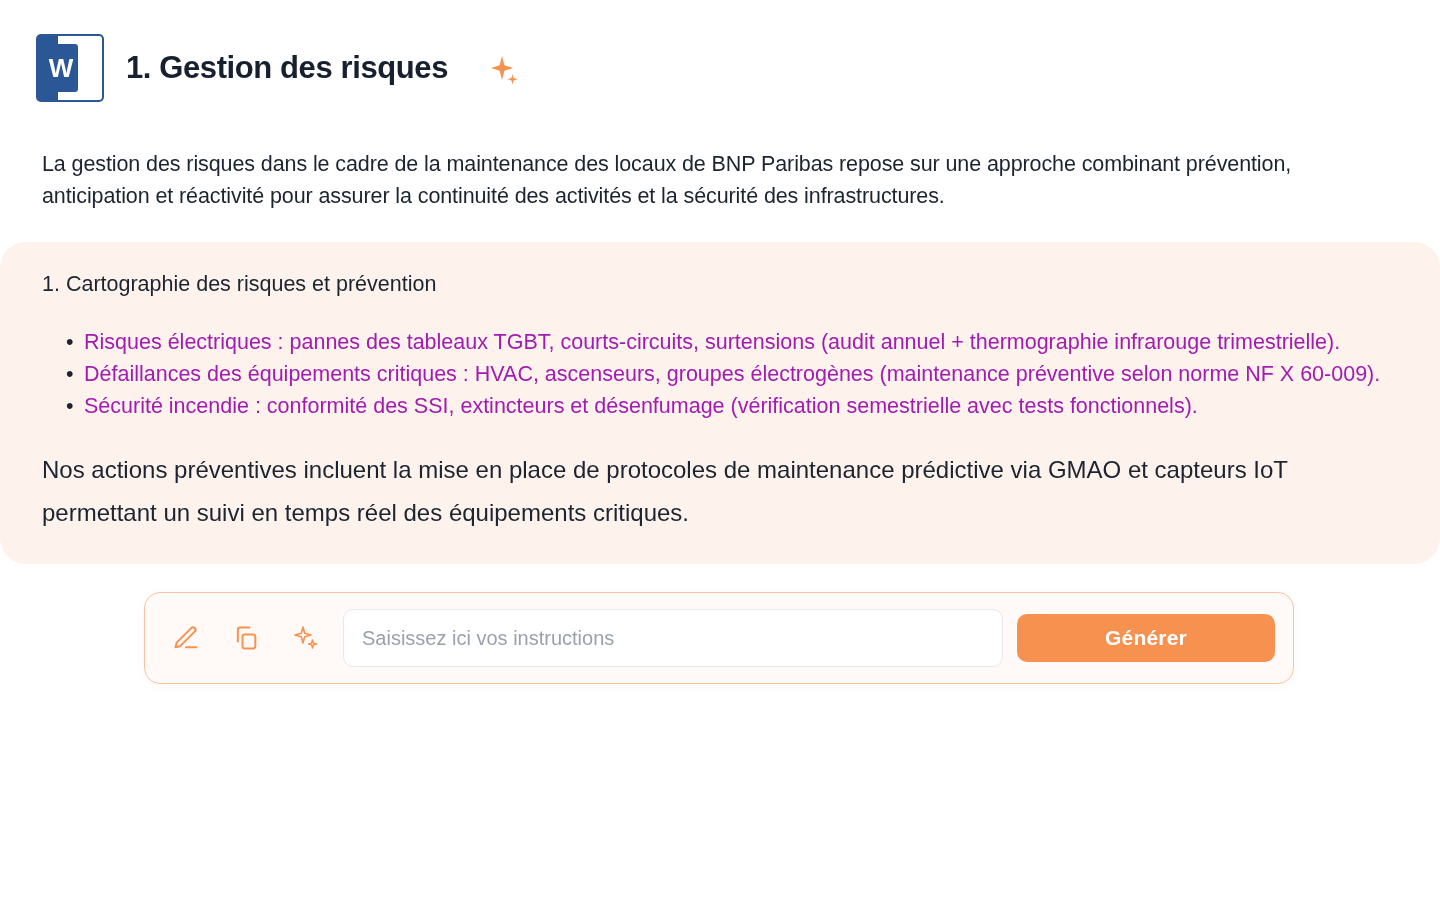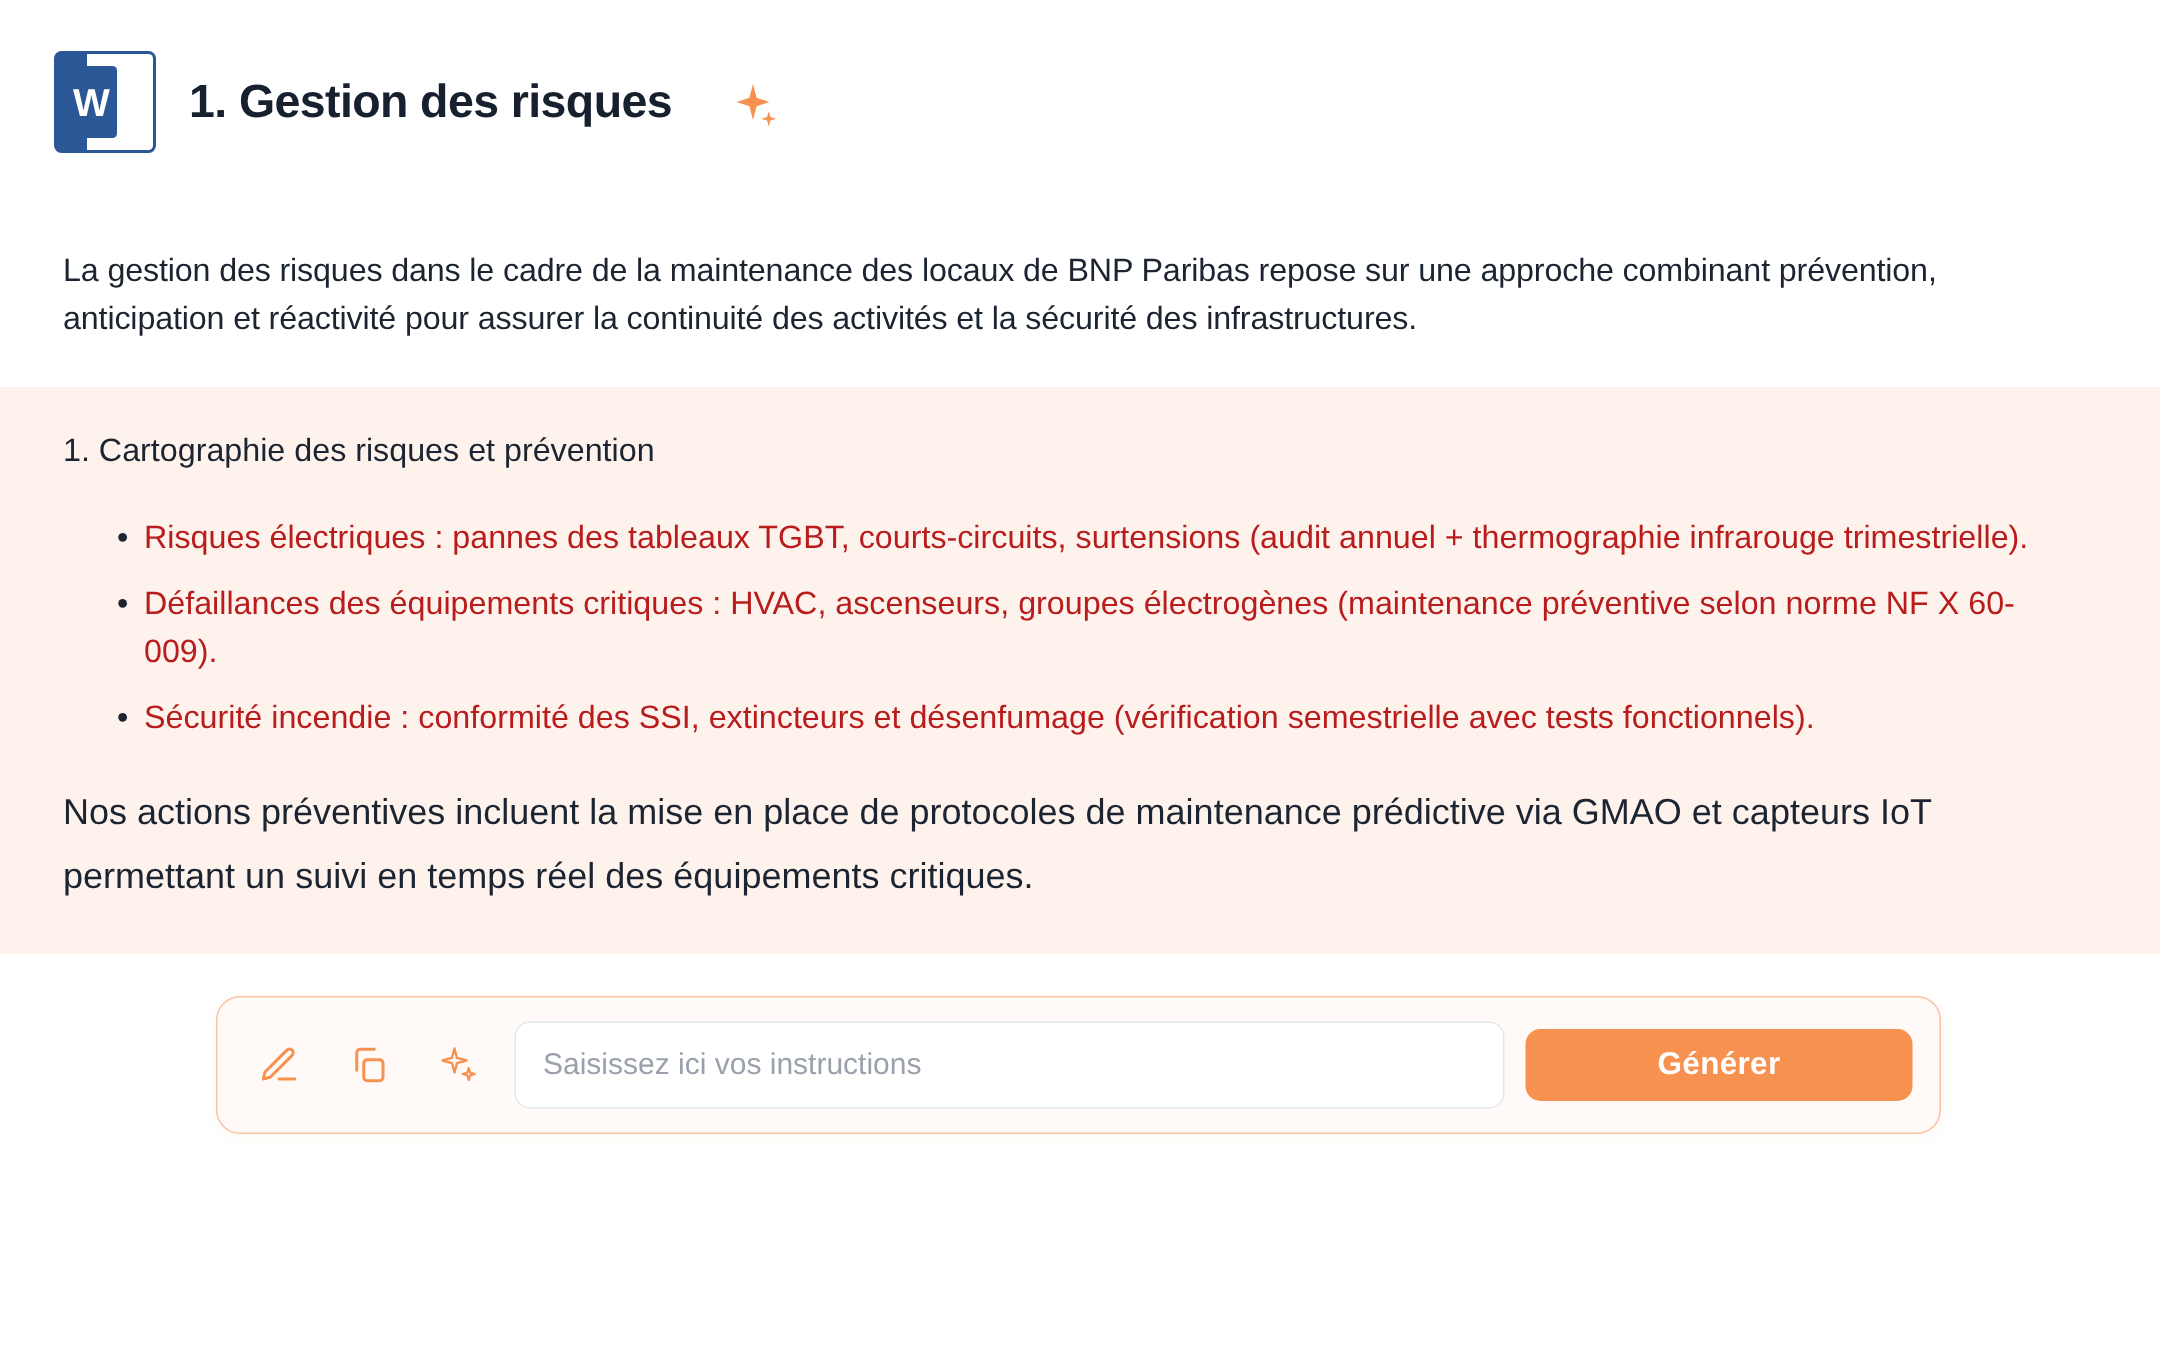--- a/index.html
+++ b/index.html
@@ -99,34 +99,35 @@
     position: relative;
     top: 2px;
   }
 
   
   .doc-body {
     padding: 0 44px 0 42px;
   }
 
   .intro-paragraph {
-    margin: 62px 0 0 0;
+    margin: 46px 0 0 0;
     font-size: 21.5px;
     line-height: 32px;
     color: #1b2430;
     letter-spacing: -0.1px;
   }
 
   .generated-block {
     margin-top: 30px;
     margin-left: -42px;
     margin-right: -44px;
     padding: 26px 44px 30px 42px;
     background: #fdf2ec;
     box-sizing: border-box;
+    border-radius: 26px;
   }
 
   .gen-heading {
     font-size: 21.5px;
     line-height: 32px;
     margin: 0 0 26px 0;
     color: #1b2430;
   }
 
   .gen-lead {
@@ -139,22 +140,22 @@
   .gen-list {
     margin: 0;
     padding: 0 0 0 24px;
     list-style: none;
   }
   .gen-list li {
     position: relative;
     font-size: 21.5px;
     line-height: 32px;
     padding-left: 18px;
-    margin: 12px;
-    color: #b91c1c;
+    margin: 0;
+    color: #a21caf;
   }
   .gen-list li::before {
     content: "•";
     position: absolute;
     left: 0;
     top: 0;
     color: #1b2430;
   }
 
   .gen-closing {

